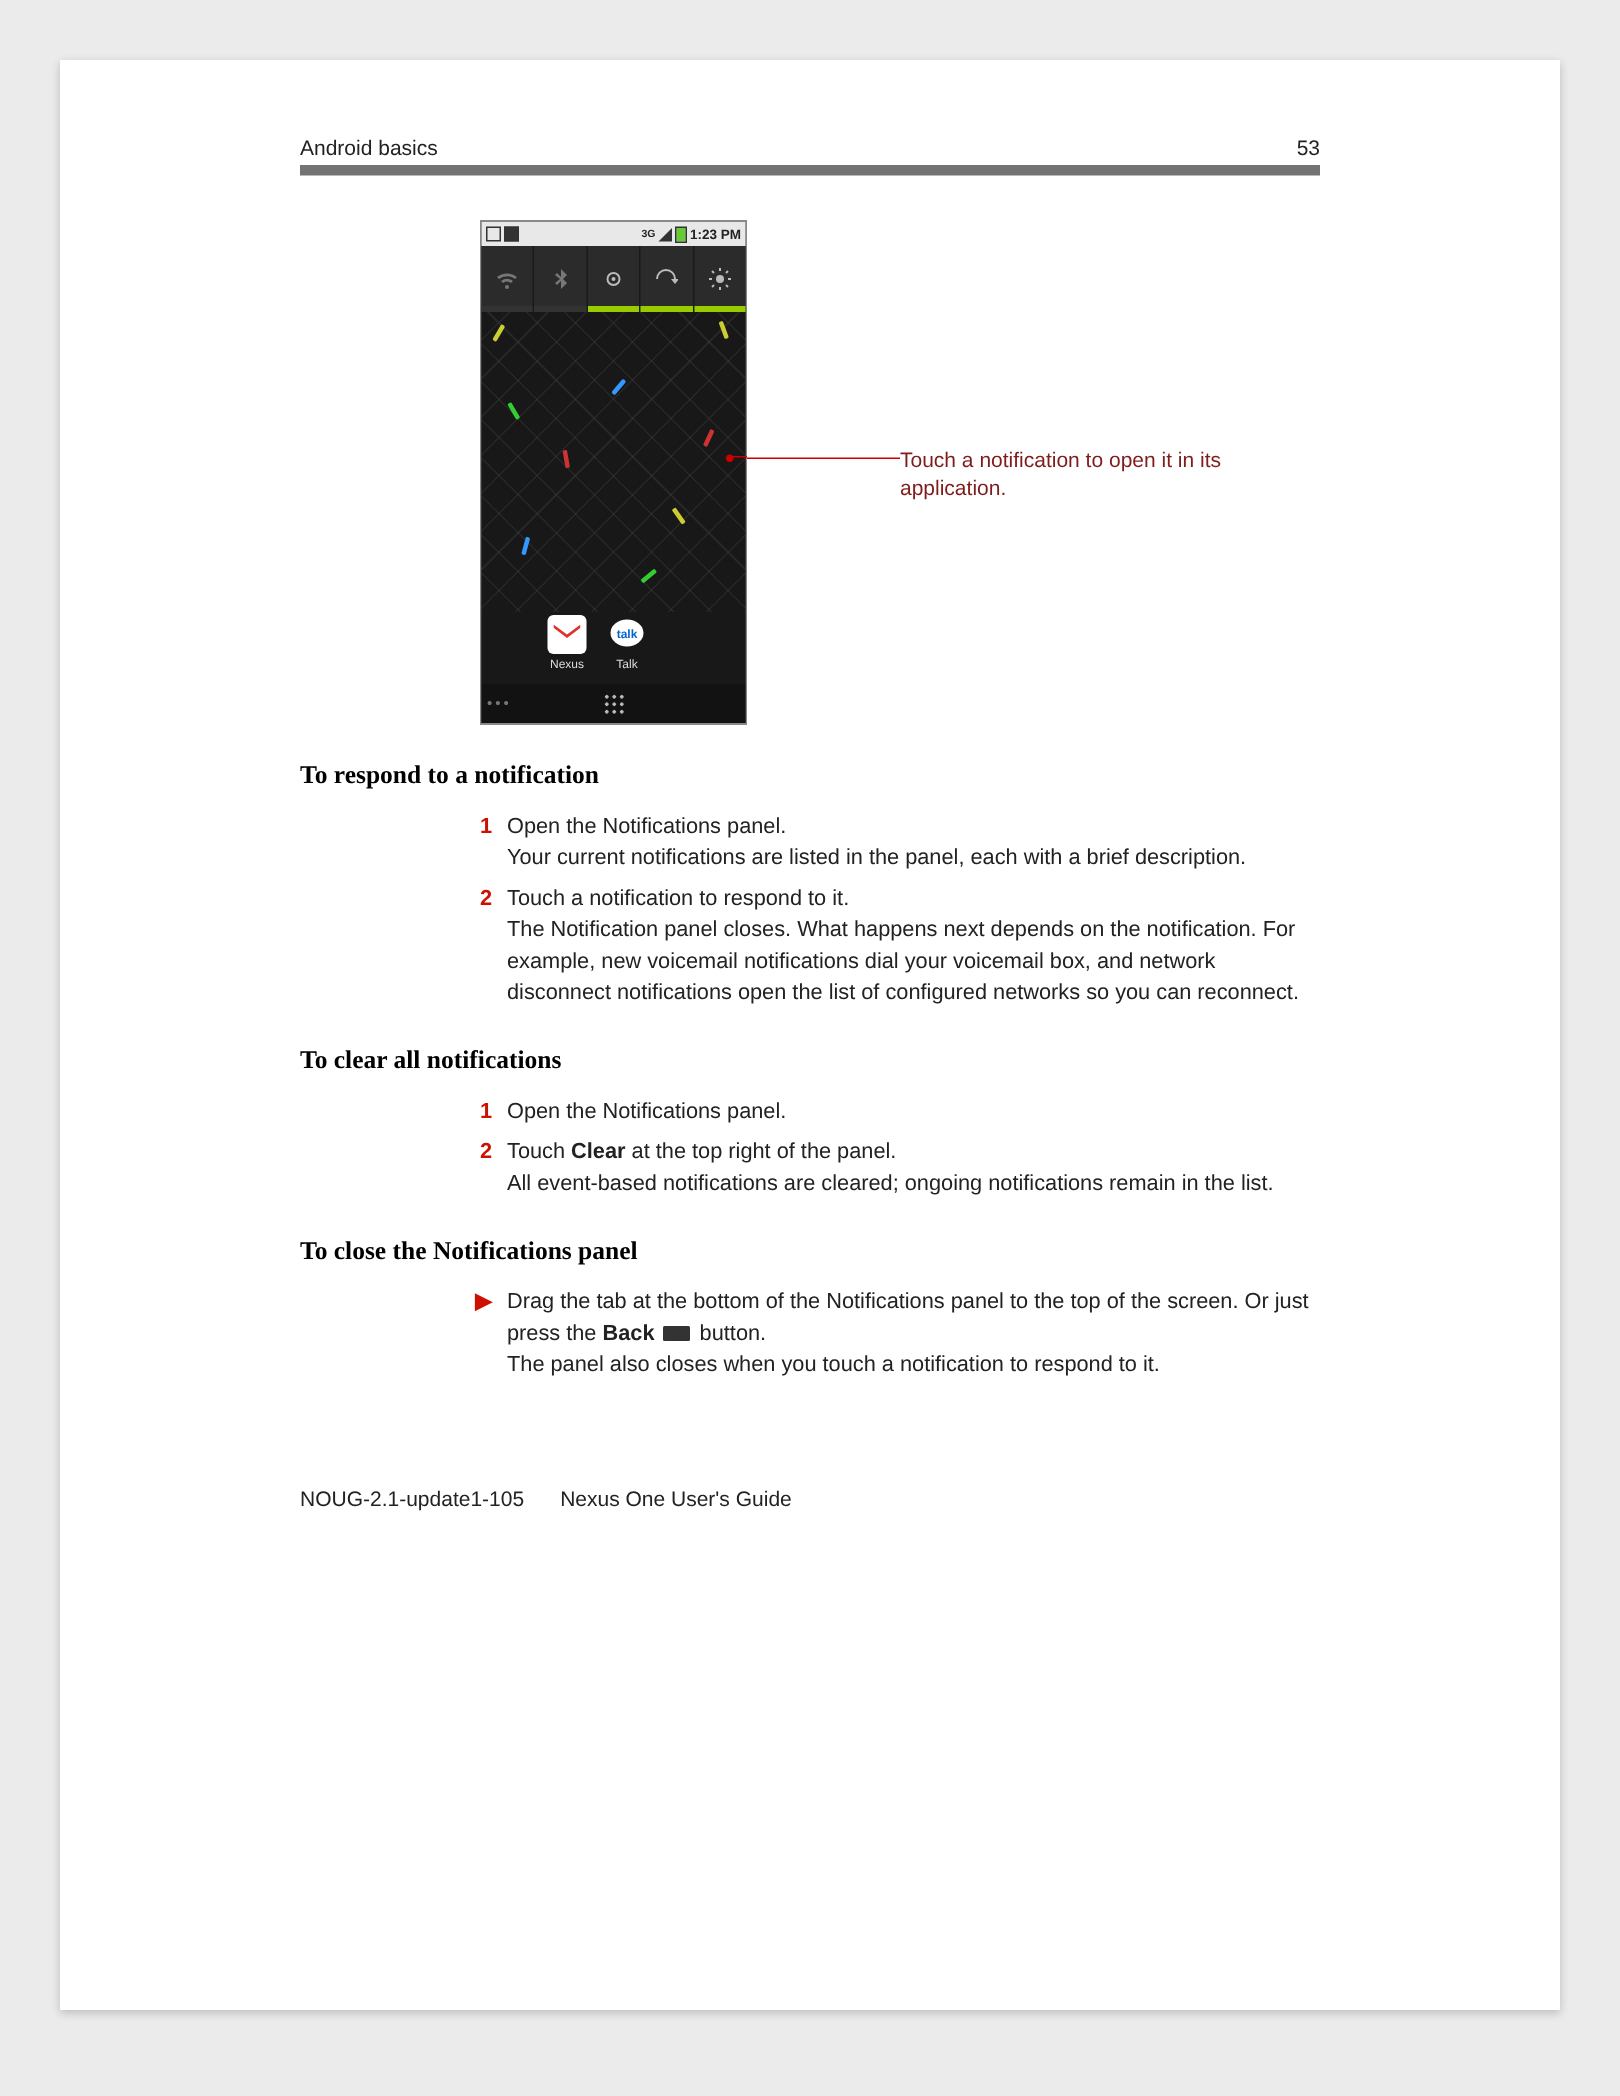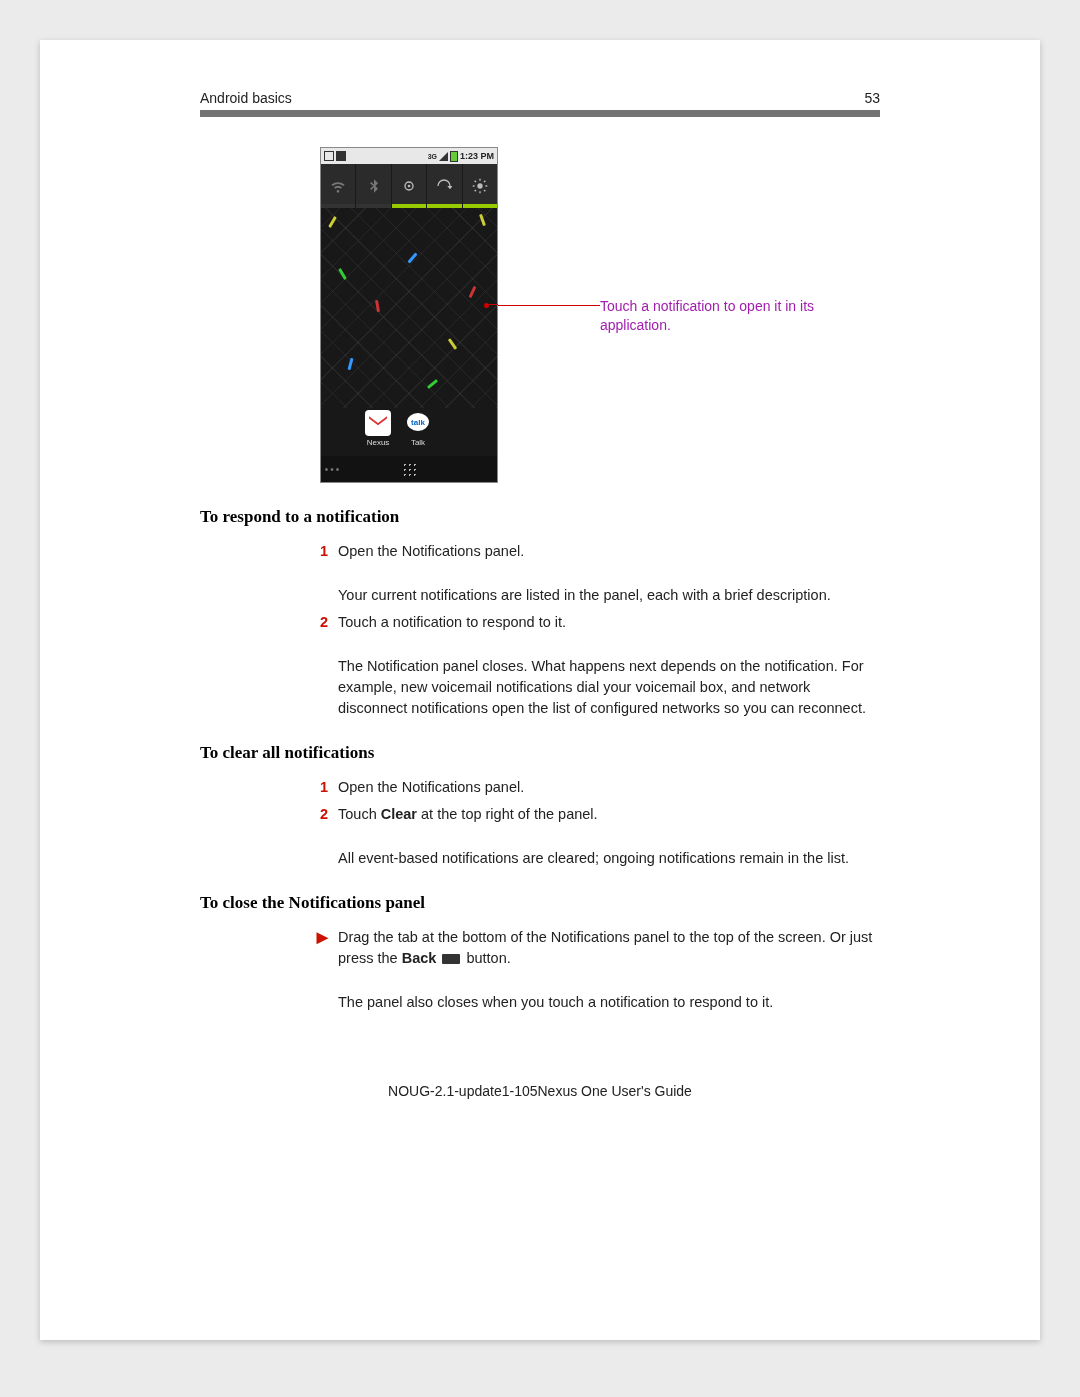--- a/index.html
+++ b/index.html
@@ -122,21 +122,21 @@
     background: #c00;
     margin-top: 158px;
     position:relative;
   }
   .callout-line::before {
     content:""; position:absolute; left:-10px; top:-1px; width:10px; height:1px; background:#c00;
   }
   .callout-line .dot { position:absolute; left:-14px; top:-2px; width:5px; height:5px; background:#c00; border-radius:50%; }
   .callout-text {
     font-size: 14px;
-    color:#a21caf;
+    color:#7f1d1d;
     margin-top: 150px;
     max-width: 260px;
     line-height:1.35;
   }
   .figcol { display:flex; gap:0; }
   
   h3 {
     font-size: 17px;
     font-weight: bold;
     margin: 24px 0 14px 0;
@@ -155,25 +155,26 @@
     flex-shrink:0;
     color: #c10;
     font-weight: bold;
     text-align:right;
     padding-right:10px;
   }
   .step .bul {
     width: 22px; flex-shrink:0; color:#c10; font-weight:bold; text-align:right; padding-right:10px;
   }
   .step .txt { flex:1; }
-  .step .sub { margin-top:23px; }
+  .step .sub { margin-top:0; }
   .footer {
-    display:flex; justify-content:center;
+    display:flex; justify-content:flex-start;
     font-size: 14px; color:#222;
     margin: 70px 100px 0 100px;
+    gap: 24px;
   }
   strong.bold { font-weight:bold; }
   .backglyph {
     display:inline-block; width:18px; height:10px; background:#333; border-radius:1px; vertical-align:middle; margin:0 2px;
   }
 </style>
 </head>
 <body>
 
 <div class="page">

